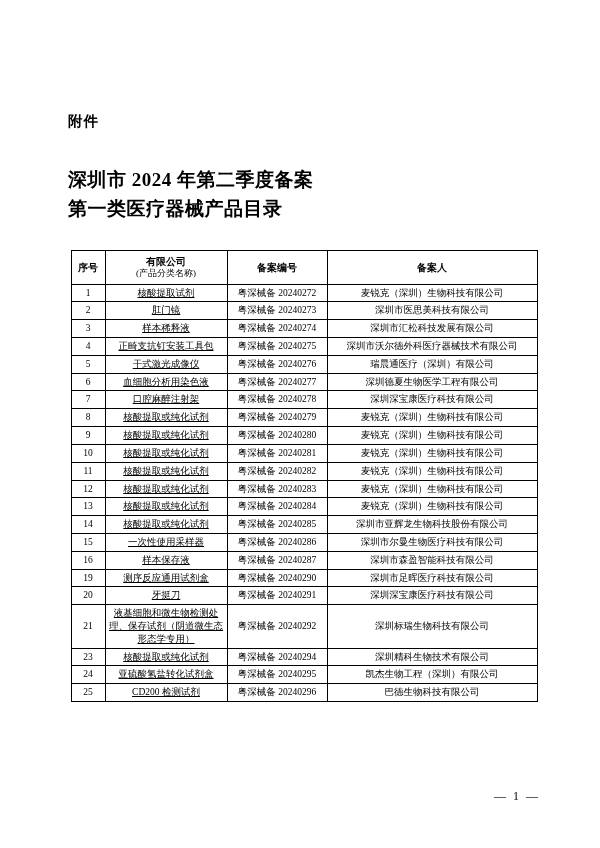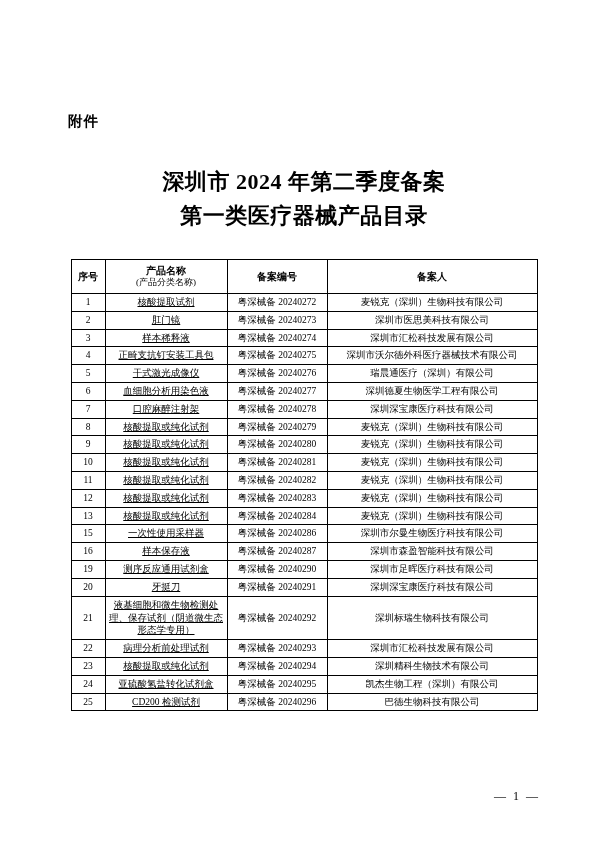--- a/index.html
+++ b/index.html
@@ -25,22 +25,22 @@
     padding: 100px 60px 40px 68px;
   }
   .attachment-label {
     font-size: 14.5px;
     font-weight: 700;
     letter-spacing: 1px;
     margin-bottom: 34px;
     font-family: "Liberation Serif", "DejaVu Serif", serif;
   }
   .doc-title {
-    text-align: center;
-    font-size: 22px;
+    text-align: left;
+    font-size: 19px;
     font-weight: 700;
     line-height: 1.55;
     margin-bottom: 26px;
     letter-spacing: 0.5px;
   }
   .doc-title .line {
     display: block;
     white-space: nowrap;
   }
   table.catalog {
@@ -102,21 +102,21 @@
     <colgroup>
       <col class="col-idx">
       <col class="col-name">
       <col class="col-code">
       <col class="col-holder">
     </colgroup>
     <thead>
       <tr>
         <th>序号</th>
         <th>
-          <span>产品名称</span>
+          <span>有限公司</span>
           <span class="th-name-sub">(产品分类名称)</span>
         </th>
         <th>备案编号</th>
         <th>备案人</th>
       </tr>
     </thead>
     <tbody>
         <tr>
           <td class="idx">1</td>
           <td class="name">核酸提取试剂</td>
@@ -189,20 +189,26 @@
           <td class="code">粤深械备 20240283</td>
           <td class="holder">麦锐克（深圳）生物科技有限公司</td>
         </tr>
         <tr>
           <td class="idx">13</td>
           <td class="name">核酸提取或纯化试剂</td>
           <td class="code">粤深械备 20240284</td>
           <td class="holder">麦锐克（深圳）生物科技有限公司</td>
         </tr>
         <tr>
+          <td class="idx">14</td>
+          <td class="name">核酸提取或纯化试剂</td>
+          <td class="code">粤深械备 20240285</td>
+          <td class="holder">深圳市亚辉龙生物科技股份有限公司</td>
+        </tr>
+        <tr>
           <td class="idx">15</td>
           <td class="name">一次性使用采样器</td>
           <td class="code">粤深械备 20240286</td>
           <td class="holder">深圳市尔曼生物医疗科技有限公司</td>
         </tr>
         <tr>
           <td class="idx">16</td>
           <td class="name">样本保存液</td>
           <td class="code">粤深械备 20240287</td>
           <td class="holder">深圳市森盈智能科技有限公司</td>
@@ -219,26 +225,20 @@
           <td class="code">粤深械备 20240291</td>
           <td class="holder">深圳深宝康医疗科技有限公司</td>
         </tr>
         <tr>
           <td class="idx">21</td>
           <td class="name">液基细胞和微生物检测处理、保存试剂（阴道微生态形态学专用）</td>
           <td class="code">粤深械备 20240292</td>
           <td class="holder">深圳标瑞生物科技有限公司</td>
         </tr>
         <tr>
-          <td class="idx">22</td>
-          <td class="name">病理分析前处理试剂</td>
-          <td class="code">粤深械备 20240293</td>
-          <td class="holder">深圳市汇松科技发展有限公司</td>
-        </tr>
-        <tr>
           <td class="idx">23</td>
           <td class="name">核酸提取或纯化试剂</td>
           <td class="code">粤深械备 20240294</td>
           <td class="holder">深圳精科生物技术有限公司</td>
         </tr>
         <tr>
           <td class="idx">24</td>
           <td class="name">亚硫酸氢盐转化试剂盒</td>
           <td class="code">粤深械备 20240295</td>
           <td class="holder">凯杰生物工程（深圳）有限公司</td>

